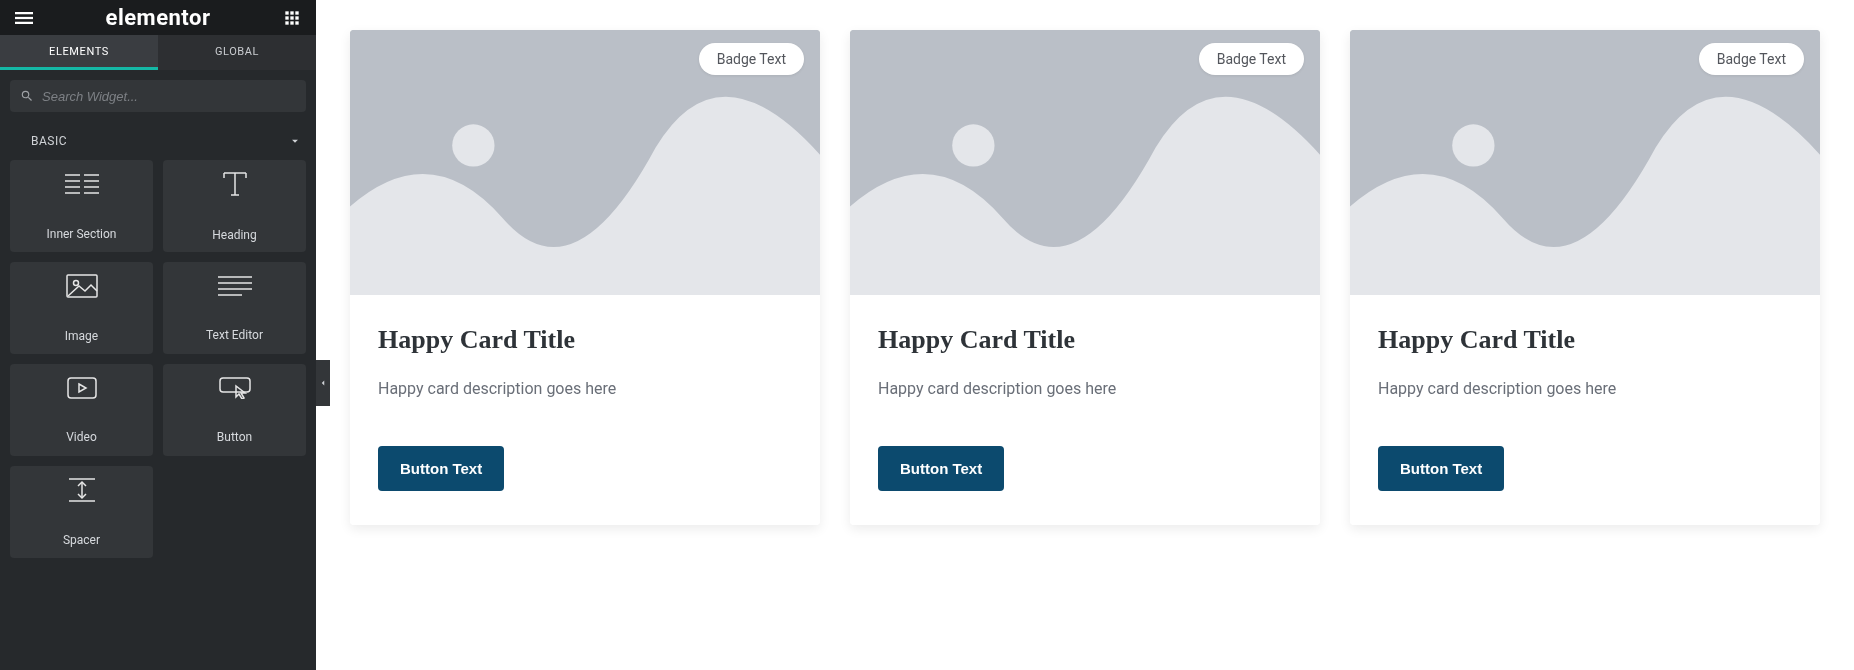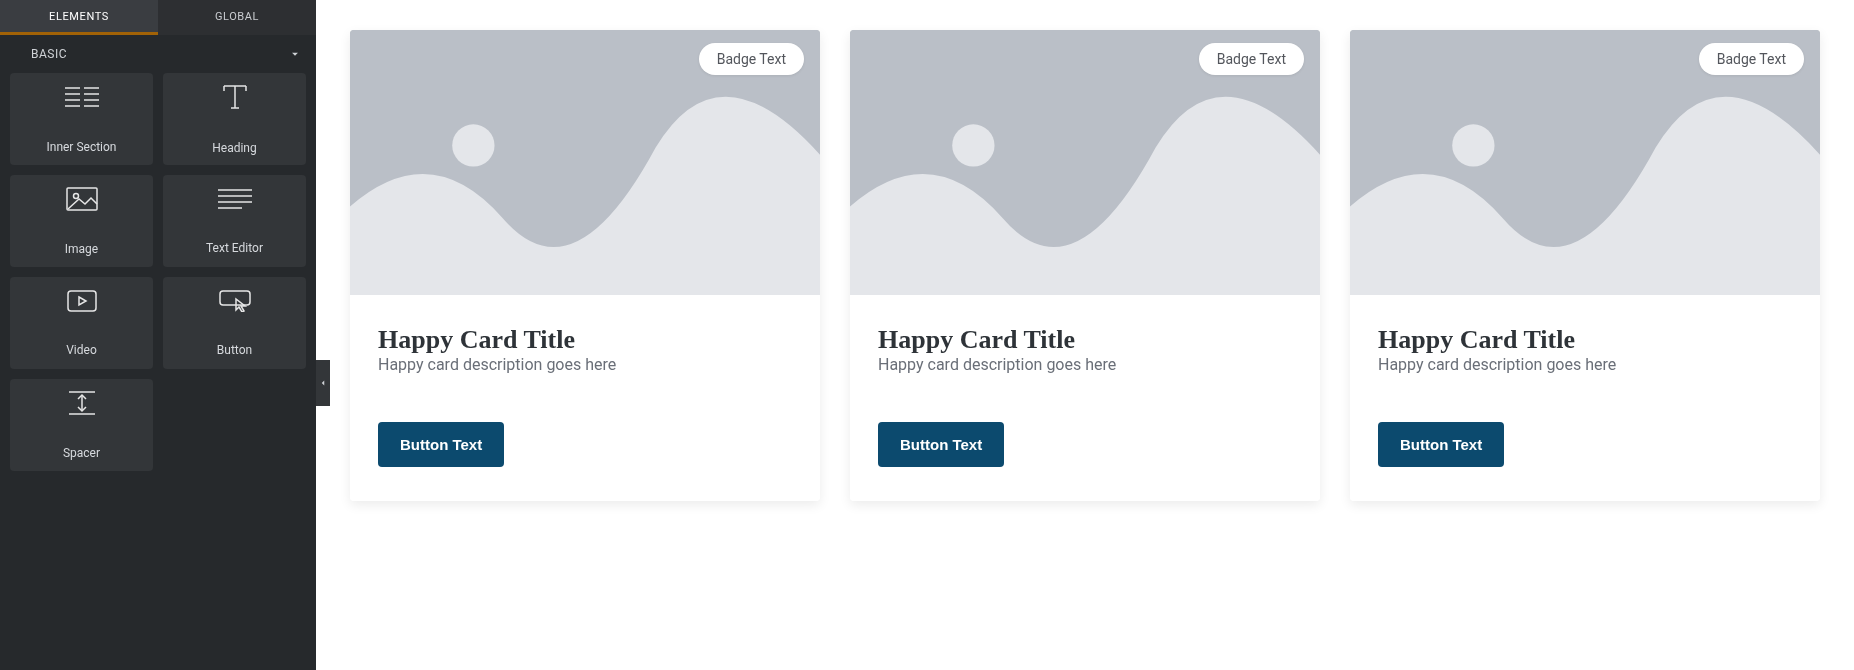--- a/index.html
+++ b/index.html
@@ -55,21 +55,21 @@
     align-items: center;
     justify-content: center;
     font-size: 11px;
     letter-spacing: 0.6px;
     color: #c9ccd0;
     cursor: pointer;
     border-bottom: 3px solid transparent;
   }
   .tab.active {
     background: #3a3d41;
-    border-bottom: 3px solid #a16207;
+    border-bottom: 3px solid #14b8a6;
     color: #fff;
   }
   .search-wrap {
     padding: 10px;
   }
   .search {
     display: flex;
     align-items: center;
     background: #333639;
     border-radius: 4px;
@@ -178,21 +178,21 @@
   }
   .card-body {
     padding: 30px 28px 34px 28px;
     background: #fff;
   }
   .card-title {
     font-family: Georgia, "Times New Roman", serif;
     font-size: 26px;
     font-weight: 600;
     color: #2e3338;
-    margin-bottom: 0;
+    margin-bottom: 24px;
   }
   .card-desc {
     font-size: 16px;
     color: #6a6f78;
     margin-bottom: 48px;
   }
   .card-btn {
     display: inline-block;
     background: #0c4a6e;
     color: #fff;
@@ -201,26 +201,57 @@
     padding: 14px 22px;
     border-radius: 4px;
     border: none;
     cursor: pointer;
   }
 </style>
 </head>
 <body>
 
 <aside class="sidebar">
+  <div class="sidebar-header">
+    <div class="menu-btn">
+      <svg viewBox="0 0 24 24" width="18" height="18">
+          <rect y="4" width="24" height="3"></rect>
+          <rect y="10.5" width="24" height="3"></rect>
+          <rect y="17" width="24" height="3"></rect>
+        </svg>
+    </div>
+    <div class="brand">elementor</div>
+    <div class="grid-btn">
+      <svg viewBox="0 0 24 24" width="16" height="16">
+        <rect x="2" y="2" width="5" height="5"></rect>
+          <rect x="9.5" y="2" width="5" height="5"></rect>
+          <rect x="17" y="2" width="5" height="5"></rect>
+        <rect x="2" y="9.5" width="5" height="5"></rect>
+          <rect x="9.5" y="9.5" width="5" height="5"></rect>
+          <rect x="17" y="9.5" width="5" height="5"></rect>
+        <rect x="2" y="17" width="5" height="5"></rect>
+          <rect x="9.5" y="17" width="5" height="5"></rect>
+          <rect x="17" y="17" width="5" height="5"></rect>
+      </svg>
+    </div>
+  </div>
 
   <div class="tabs">
     <div class="tab active">ELEMENTS</div>
     <div class="tab">GLOBAL</div>
   </div>
 
+  <div class="search-wrap">
+    <div class="search">
+      <svg viewBox="0 0 24 24">
+          <path d="M15.5 14h-.79l-.28-.27A6.47 6.47 0 0016 9.5 6.5 6.5 0 109.5 16a6.47 6.47 0 004.23-1.57l.27.28v.79l5 4.99L20.49 19l-4.99-5zM9.5 14A4.5 4.5 0 119.5 5a4.5 4.5 0 010 9z"></path>
+        </svg>
+      <input type="text" placeholder="Search Widget..." style="">
+    </div>
+  </div>
 
   <div class="group-header">
     <span>BASIC</span>
     <svg viewBox="0 0 24 24">
         <path d="M7 10l5 5 5-5z"></path>
       </svg>
   </div>
 
   <div class="widget-grid">
 

